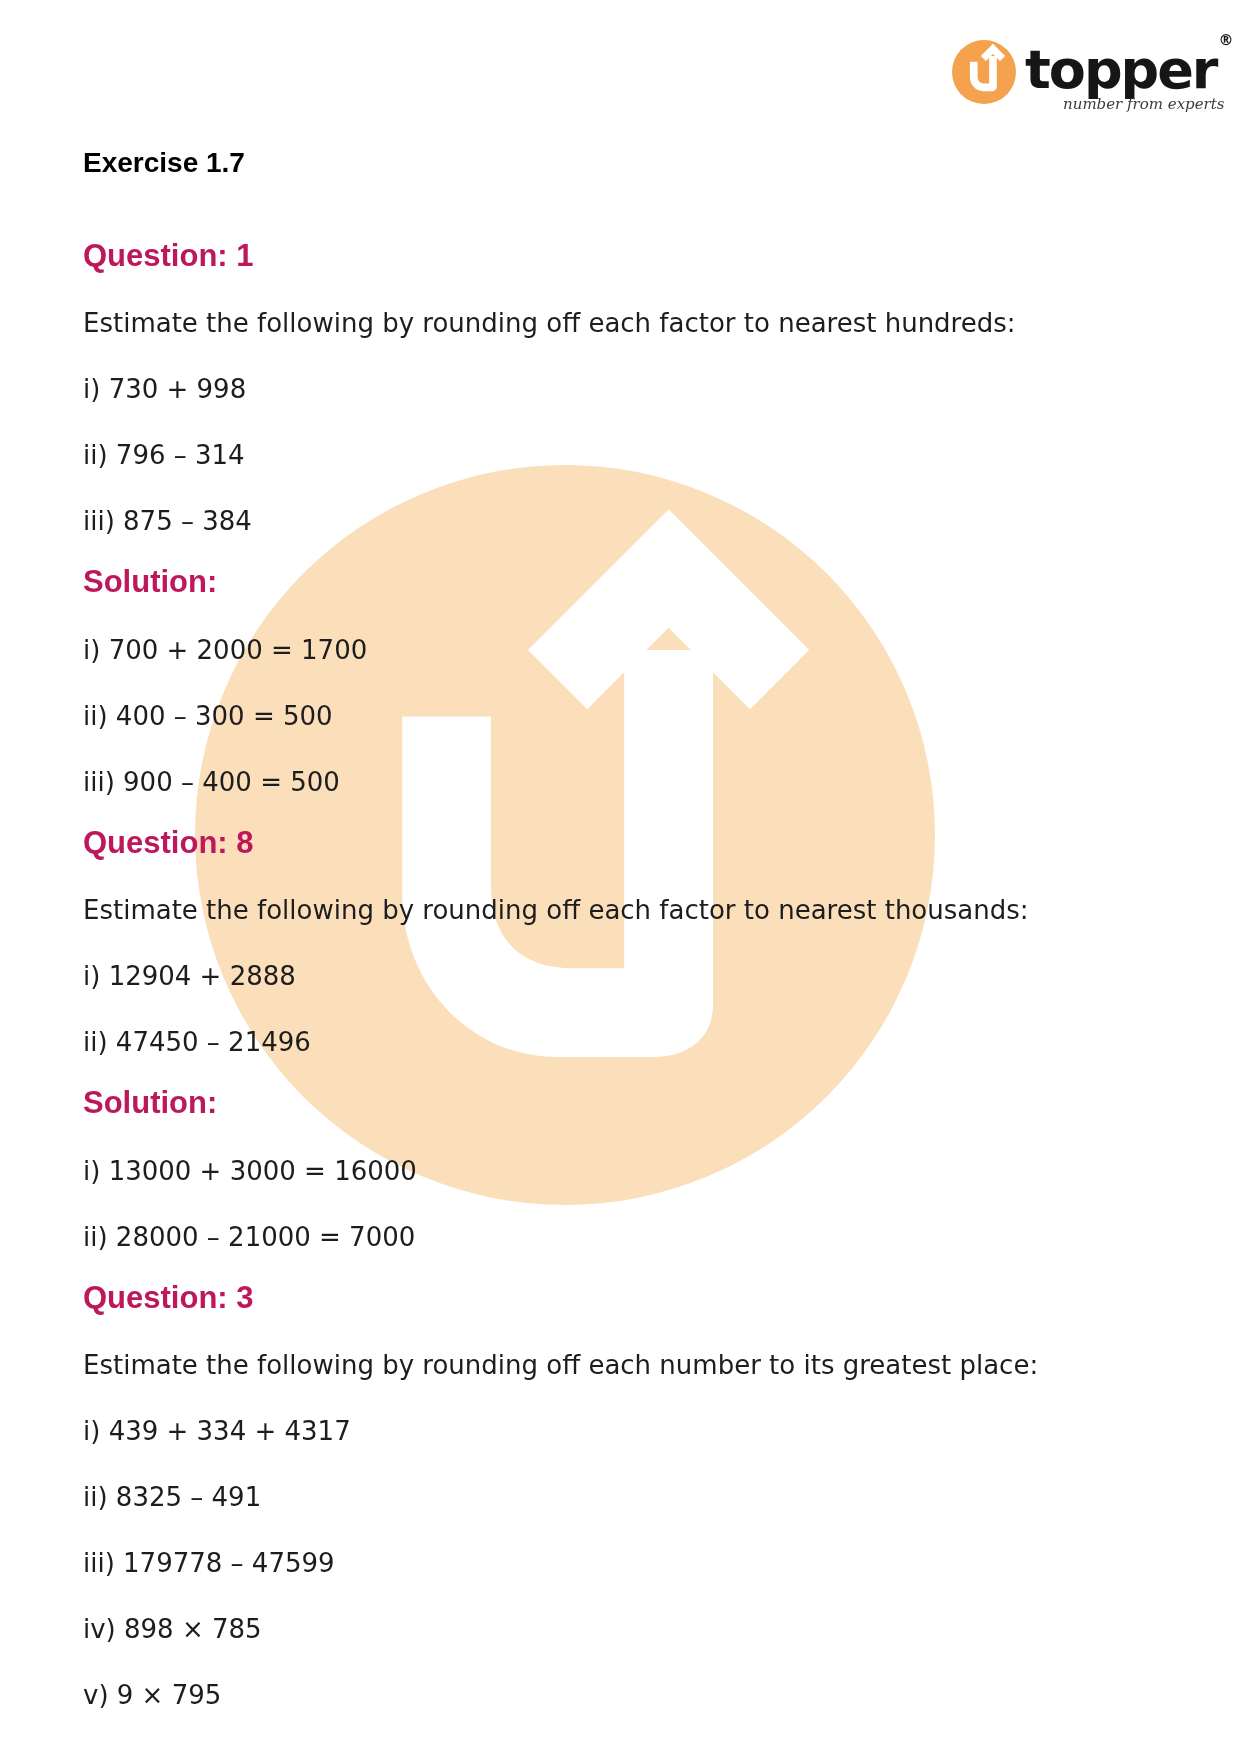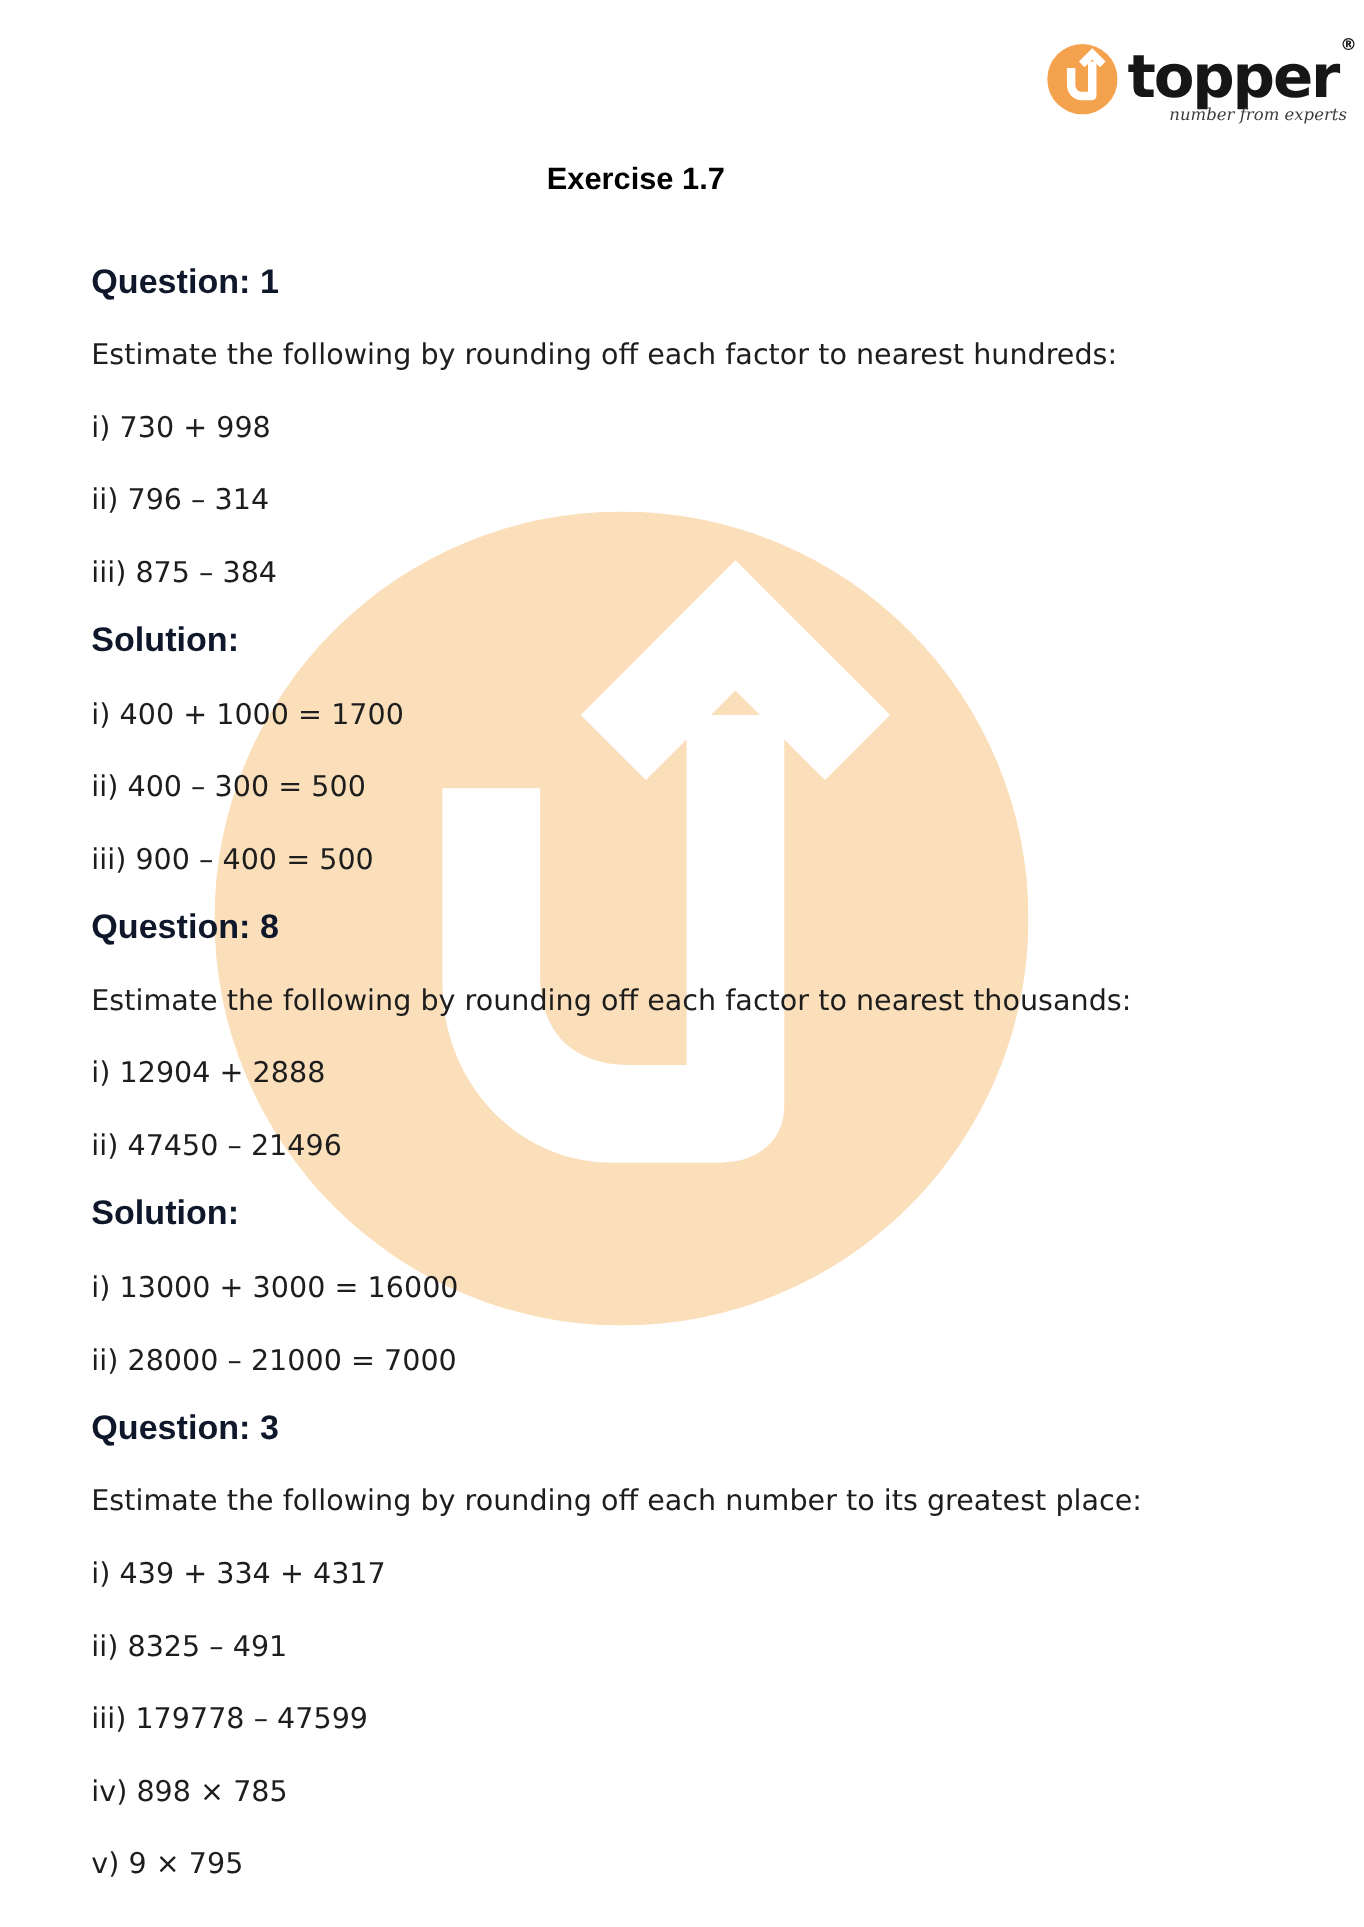--- a/index.html
+++ b/index.html
@@ -29,23 +29,23 @@
   .brand-icon{width:64px;height:64px;margin-top:4px;--circle-fill:var(--logo-circle);--glyph-fill:#ffffff;}
   .brand-text{position:relative;margin-left:9px;padding-top:4px;}
   .brand-name{display:block;font-size:54px;line-height:60px;font-weight:bold;letter-spacing:-2px;
     color:var(--logo-text);font-family:"DejaVu Sans",sans-serif;text-align:center;}
   .brand-reg{position:absolute;top:-5px;right:-17px;font-size:15px;font-weight:bold;color:var(--logo-text);}
   .brand-tagline{position:absolute;right:-8px;bottom:-13px;font-size:15px;font-style:italic;
     font-family:"DejaVu Serif",serif;color:#3c3c3c;white-space:nowrap;}
 
   
   main{position:absolute;left:83px;top:145px;width:1074px;z-index:1;}
-  .doc-title{width:990px;text-align:center;font-weight:bold;font-size:28px;line-height:36px;
+  .doc-title{width:990px;font-weight:bold;font-size:28px;line-height:36px;
     color:#000;margin-bottom:57px;font-family:"Liberation Sans","DejaVu Sans",sans-serif;}
-  .heading{font-size:31px;font-weight:bold;line-height:36px;color:#0f172a;
+  .heading{font-size:31px;font-weight:bold;line-height:36px;color:#be185d;
     font-family:"Liberation Sans","DejaVu Sans",sans-serif;}
   .heading.question{margin:1px 0 26px 0;}
   .heading.solution{margin:7px 0 34px 0;}
   .line{font-size:26px;line-height:33px;color:var(--body-text);margin-bottom:26px;
     font-family:"DejaVu Sans",sans-serif;margin-top:33px;}
 </style>
 </head>
 <body>
 
 <div class="page">
@@ -82,21 +82,21 @@
     <div id="sections">
         <section>
           <div class="heading question">Question: 1</div>
           <div class="line prompt">Estimate the following by rounding off each factor to nearest hundreds:</div>
           <div class="line item">i) 730 + 998</div>
           <div class="line item">ii) 796 – 314</div>
           <div class="line item">iii) 875 – 384</div>
         </section>
         <section>
           <div class="heading solution">Solution:</div>
-          <div class="line item">i) 400 + 1000 = 1700</div>
+          <div class="line item">i) 700 + 2000 = 1700</div>
           <div class="line item">ii) 400 – 300 = 500</div>
           <div class="line item">iii) 900 – 400 = 500</div>
         </section>
         <section>
           <div class="heading question">Question: 8</div>
           <div class="line prompt">Estimate the following by rounding off each factor to nearest thousands:</div>
           <div class="line item">i) 12904 + 2888</div>
           <div class="line item">ii) 47450 – 21496</div>
         </section>
         <section>

